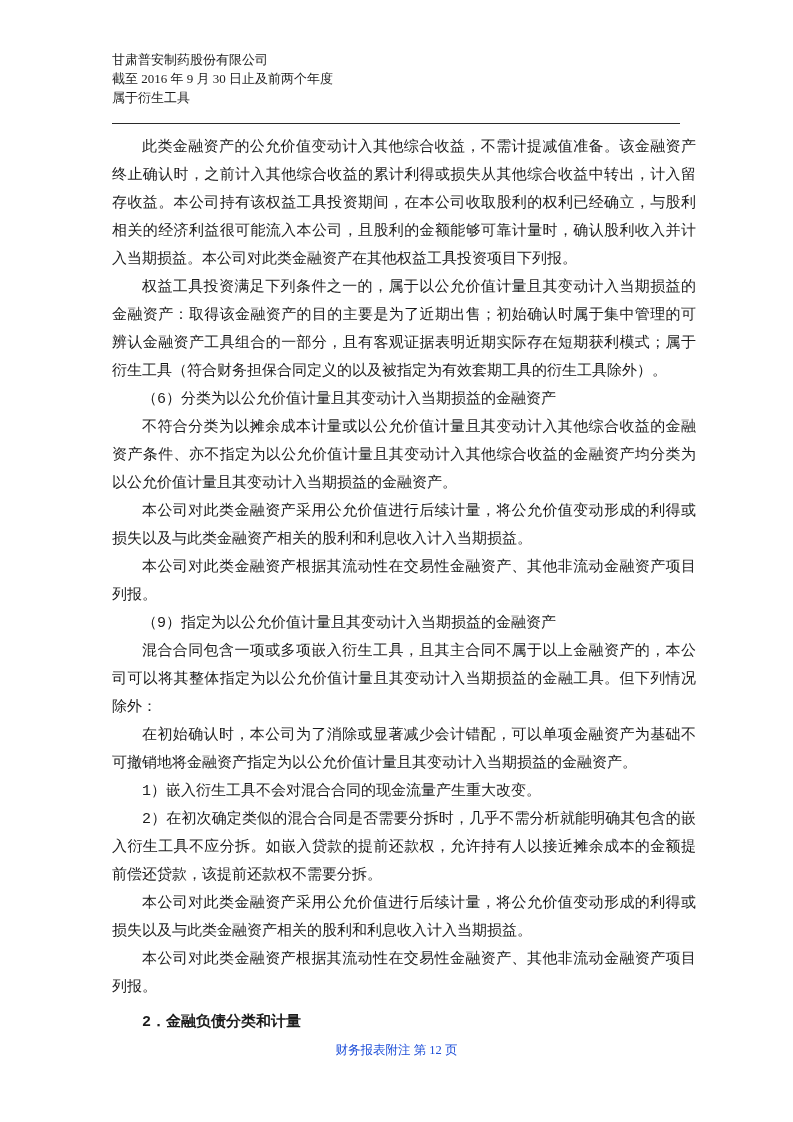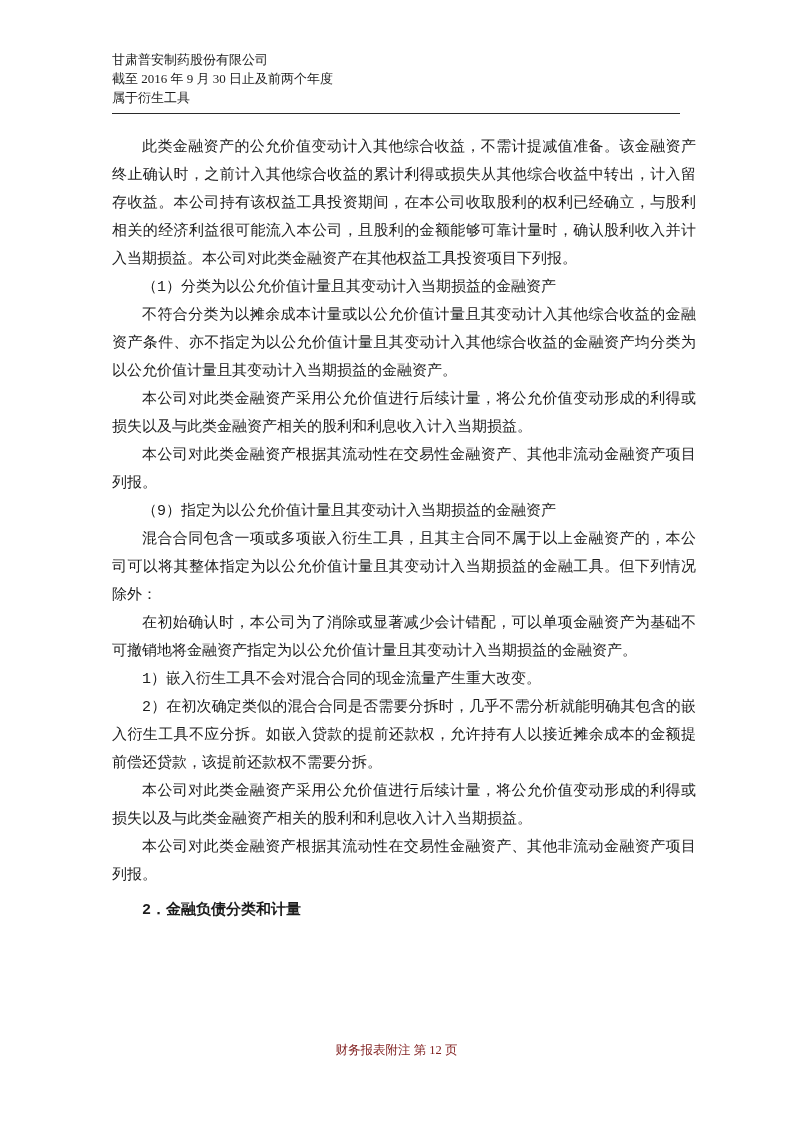--- a/index.html
+++ b/index.html
@@ -16,21 +16,21 @@
     color: #1c1c1c;
     overflow: hidden;
   }
   .header {
     position: absolute;
     top: 50px;
     left: 112px;
     right: 113px;
     font-size: 13px;
     line-height: 19px;
-    padding-bottom: 6px;
+    padding-bottom: 16px;
     border-bottom: 1.5px solid #2a2a2a;
   }
   .header div {
     white-space: nowrap;
   }
   .content {
     position: absolute;
     top: 134px;
     left: 112px;
     right: 97px;
@@ -49,37 +49,38 @@
     margin-bottom: 1px;
     text-align: left;
   }
   .footer {
     position: absolute;
     top: 1042px;
     left: 0;
     right: 0;
     text-align: center;
     font-size: 12.5px;
-    color: #7f1d1d;
+    color: #1d4ed8;
   }
 </style>
 </head>
 <body>
 
 <div class="page">
 
   <div class="header">
     <div>甘肃普安制药股份有限公司</div>
     <div>截至 2016 年 9 月 30 日止及前两个年度</div>
     <div>属于衍生工具</div>
   </div>
 
   <div class="content">
       <p class="body">此类金融资产的公允价值变动计入其他综合收益，不需计提减值准备。该金融资产终止确认时，之前计入其他综合收益的累计利得或损失从其他综合收益中转出，计入留存收益。本公司持有该权益工具投资期间，在本公司收取股利的权利已经确立，与股利相关的经济利益很可能流入本公司，且股利的金额能够可靠计量时，确认股利收入并计入当期损益。本公司对此类金融资产在其他权益工具投资项目下列报。</p>
-      <p class="body">（1）分类为以公允价值计量且其变动计入当期损益的金融资产</p>
+      <p class="body">权益工具投资满足下列条件之一的，属于以公允价值计量且其变动计入当期损益的金融资产：取得该金融资产的目的主要是为了近期出售；初始确认时属于集中管理的可辨认金融资产工具组合的一部分，且有客观证据表明近期实际存在短期获利模式；属于衍生工具（符合财务担保合同定义的以及被指定为有效套期工具的衍生工具除外）。</p>
+      <p class="body">（6）分类为以公允价值计量且其变动计入当期损益的金融资产</p>
       <p class="body">不符合分类为以摊余成本计量或以公允价值计量且其变动计入其他综合收益的金融资产条件、亦不指定为以公允价值计量且其变动计入其他综合收益的金融资产均分类为以公允价值计量且其变动计入当期损益的金融资产。</p>
       <p class="body">本公司对此类金融资产采用公允价值进行后续计量，将公允价值变动形成的利得或损失以及与此类金融资产相关的股利和利息收入计入当期损益。</p>
       <p class="body">本公司对此类金融资产根据其流动性在交易性金融资产、其他非流动金融资产项目列报。</p>
       <p class="body">（9）指定为以公允价值计量且其变动计入当期损益的金融资产</p>
       <p class="body">混合合同包含一项或多项嵌入衍生工具，且其主合同不属于以上金融资产的，本公司可以将其整体指定为以公允价值计量且其变动计入当期损益的金融工具。但下列情况除外：</p>
       <p class="body">在初始确认时，本公司为了消除或显著减少会计错配，可以单项金融资产为基础不可撤销地将金融资产指定为以公允价值计量且其变动计入当期损益的金融资产。</p>
       <p class="body">1）嵌入衍生工具不会对混合合同的现金流量产生重大改变。</p>
       <p class="body">2）在初次确定类似的混合合同是否需要分拆时，几乎不需分析就能明确其包含的嵌入衍生工具不应分拆。如嵌入贷款的提前还款权，允许持有人以接近摊余成本的金额提前偿还贷款，该提前还款权不需要分拆。</p>
       <p class="body">本公司对此类金融资产采用公允价值进行后续计量，将公允价值变动形成的利得或损失以及与此类金融资产相关的股利和利息收入计入当期损益。</p>
       <p class="body">本公司对此类金融资产根据其流动性在交易性金融资产、其他非流动金融资产项目列报。</p>

